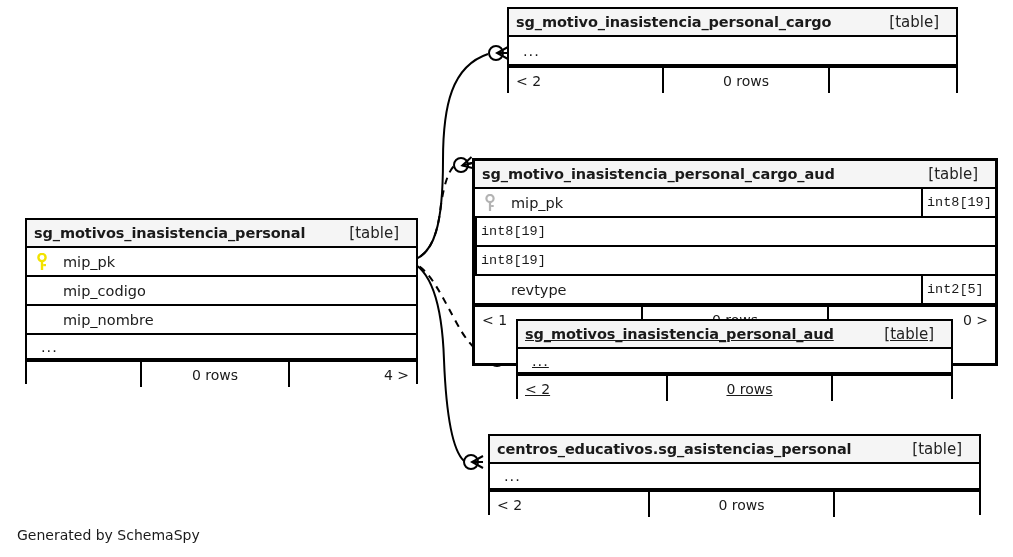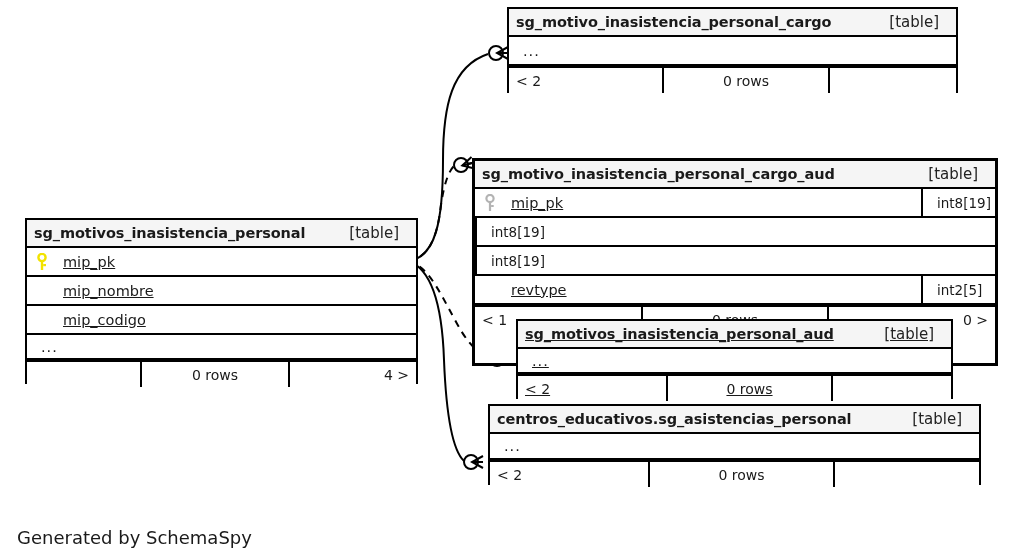--- a/index.html
+++ b/index.html
@@ -78,28 +78,28 @@
     height: 100%;
     padding-left: 8px;
     box-sizing: border-box;
   }
   .col-type {
     flex: 0 0 auto;
     border-left: 2px solid #000000;
     height: 100%;
     display: flex;
     align-items: center;
-    padding: 0 14px;
+    padding: 0 4px;
     box-sizing: border-box;
     font-size: 13.5px;
+    font-family: Liberation Mono, monospace;
   }
   .col-name {
     font-size: 14.5px;
     white-space: nowrap;
-    text-decoration: underline;
   }
   .key-icon {
     display: inline-block;
     width: 14px;
     height: 18px;
     margin-right: 14px;
     flex: 0 0 auto;
   }
   .ellipsis-row {
     font-size: 14.5px;
@@ -127,27 +127,27 @@
   }
   .foot-left   { justify-content: flex-start; }
   .foot-center { justify-content: center; }
   .foot-right  { justify-content: flex-end; }
 
   
   #node-cargo            { left: 507px;  top: 7px;   width: 451px; height: 86px; }
   #node-cargo-aud        { left: 472px;  top: 114px; width: 526px; height: 208px; margin-top: 44px; }
   #node-motivos          { left: 25px;   top: 218px; width: 393px; height: 166px; }
   #node-motivos-aud      { left: 516px;  top: 319px; width: 437px; height: 80px; text-decoration: underline; }
-  #node-asistencias      { left: 488px;  top: 404px; width: 493px; height: 81px; }
+  #node-asistencias      { left: 488px;  top: 434px; width: 493px; height: 81px; }
 
   #page-footer {
     position: absolute;
     left: 17px;
     top: 527px;
-    font-size: 18px;
+    font-size: 14px;
     color: #1a1a1a;
   }
 </style>
 </head>
 <body>
 
 <div id="diagram-canvas">
 
   <svg id="edge-layer" viewBox="0 0 1013 557" xmlns="http://www.w3.org/2000/svg">
     <defs>
@@ -257,28 +257,28 @@
             <rect x="8.2" y="11" width="2.8" height="2.2" fill="#f2e300"></rect>
           </svg>
         </span>
         <span class="col-name">mip_pk</span>
       </div>
     </div>
 
     <div class="col-row">
       <div class="col-main">
         <span class="key-icon"></span>
+        <span class="col-name">mip_codigo</span>
+      </div>
+    </div>
+
+    <div class="col-row">
+      <div class="col-main">
+        <span class="key-icon"></span>
         <span class="col-name">mip_nombre</span>
-      </div>
-    </div>
-
-    <div class="col-row">
-      <div class="col-main">
-        <span class="key-icon"></span>
-        <span class="col-name">mip_codigo</span>
       </div>
     </div>
 
     <div class="col-row" style="height:25px;">
       <div class="col-main">
         <span class="ellipsis-row">...</span>
       </div>
     </div>
 
     <div class="tbl-foot">

